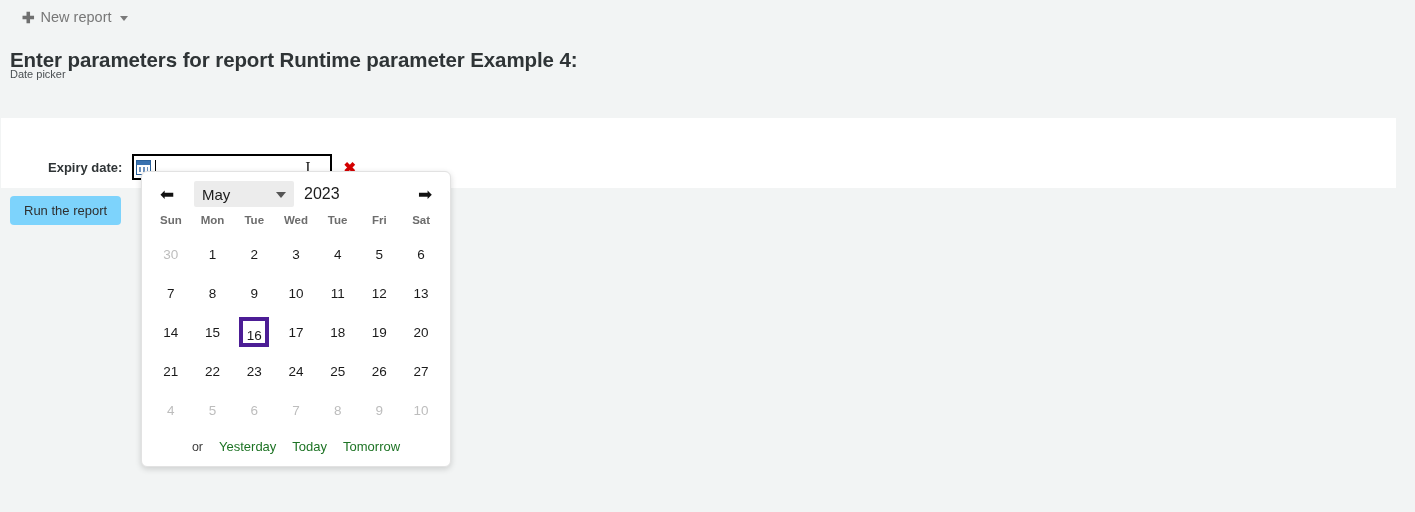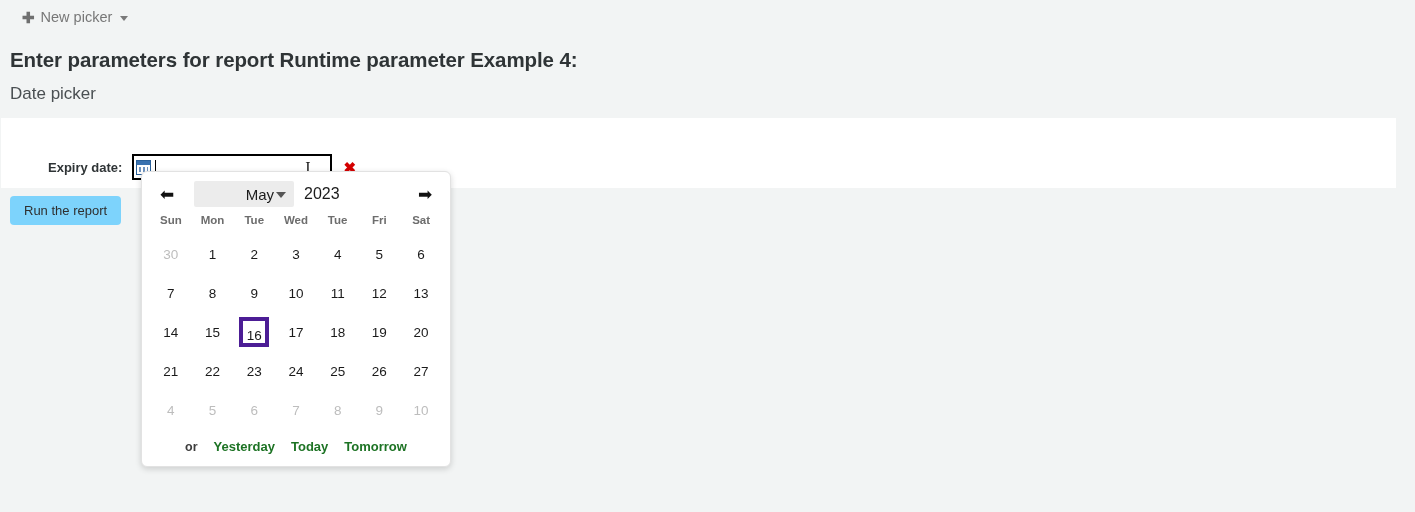--- a/index.html
+++ b/index.html
@@ -60,23 +60,23 @@
     top: 48px;
     margin: 0;
     font-size: 20.5px;
     font-weight: bold;
     color: #2f3436;
     letter-spacing: -0.1px;
   }
   .page-subtitle {
     position: absolute;
     left: 10px;
-    top: 84px;
+    top: 68px;
     margin: 0;
-    font-size: 17px;
+    font-size: 11px;
     color: #4a4f52;
   }
 
   
   .form-panel {
     position: absolute;
     left: 1px;
     top: 118px;
     width: 1395px;
     height: 70px;
@@ -214,21 +214,20 @@
     border: none;
     border-radius: 2px;
     font-family: "Liberation Sans", sans-serif;
     font-size: 15px;
     color: #1b1b1b;
     height: 26px;
     width: 100px;
     padding: 0 20px 0 8px;
     margin-left: 14px;
     cursor: pointer;
-    text-align: right;
   }
   .select-wrap {
     position: relative;
     display: inline-block;
   }
   .select-caret {
     position: absolute;
     right: 8px;
     top: 11px;
     width: 0;
@@ -281,40 +280,39 @@
     border: 4px solid #4c1d95;
   }
 
   .dp-footer {
     display: flex;
     align-items: center;
     justify-content: center;
     gap: 16px;
     padding-top: 10px;
     padding-bottom: 2px;
-    font-weight: bold;
   }
   .dp-or {
     font-size: 12.5px;
     color: #3d3d3d;
   }
   .dp-link {
     font-size: 13px;
     color: #1d7324;
     text-decoration: none;
     cursor: pointer;
   }
 </style>
 </head>
 <body>
 
 <div class="toolbar">
   <div class="new-report">
     <span class="plus-icon">✚</span>
-    <span>New picker</span>
+    <span>New report</span>
     <span class="caret-down"></span>
   </div>
 </div>
 
 <h1 class="page-title">Enter parameters for report Runtime parameter Example 4:</h1>
 <div class="page-subtitle">Date picker</div>
 
 <div class="form-panel">
   <div class="field-row">
     <span class="field-label">Expiry date:</span>

